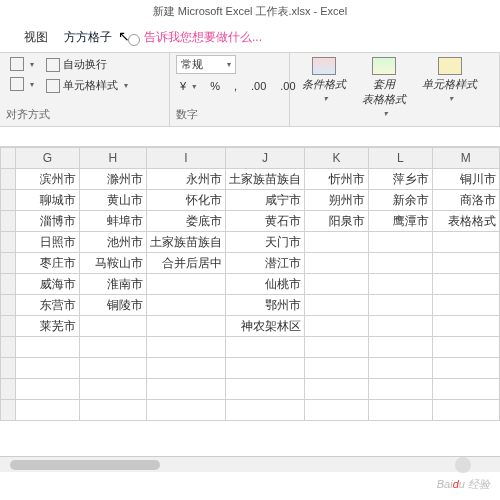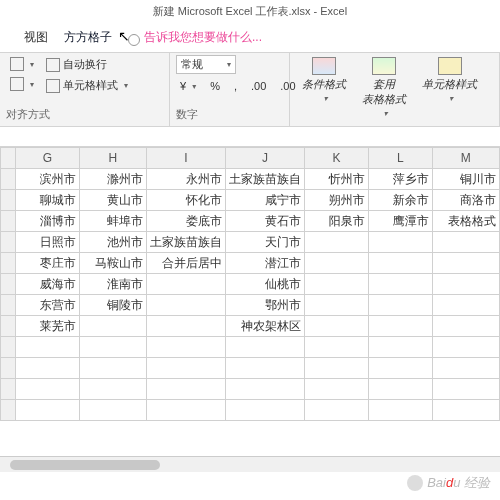--- a/index.html
+++ b/index.html
@@ -26,21 +26,21 @@
 .style-btn .style-ico.y { background: #f8f0c0; }
 .num-row { display: flex; gap: 6px; align-items: center; font-size: 11px; }
 .formula-bar { height: 20px; background: #fff; border-bottom: 1px solid #d4d4d4; }
 .grid-wrap { position: relative; overflow: hidden; }
 table { border-collapse: collapse; table-layout: fixed; }
 th, td { border: 1px solid #d0d0d0; font-size: 12px; height: 21px; overflow: hidden; white-space: nowrap; }
 th { background: #f0f0f0; font-weight: normal; color: #555; text-align: center; width: 72px; }
 th:first-child { width: 18px; }
 td { text-align: right; padding: 0 3px; width: 72px; }
 td:first-child { background: #f0f0f0; text-align: center; width: 18px; color: #555; }
-.watermark { position: absolute; bottom: 8px; right: 10px; color: #bbb; font-size: 13px; font-style: italic; display: flex; align-items: center; gap: 4px; }
+.watermark { position: absolute; bottom: 8px; right: 10px; color: #bbb; font-size: 11px; font-style: italic; display: flex; align-items: center; gap: 4px; flex-direction: column; }
 .watermark .paw { width: 16px; height: 16px; background: #ddd; border-radius: 50%; }
 .scroll-h { position: absolute; bottom: 28px; height: 16px; left: 0; right: 0; background: #f0f0f0; border-top: 1px solid #ccc; display: flex; align-items: center; }
 .scroll-thumb { height: 10px; background: #c8c8c8; border-radius: 5px; width: 150px; margin-left: 10px; }
 </style>
 </head>
 <body>
 
 <div class="title-bar">新建 Microsoft Excel 工作表.xlsx - Excel</div>
 
 <div class="ribbon-tabs">

